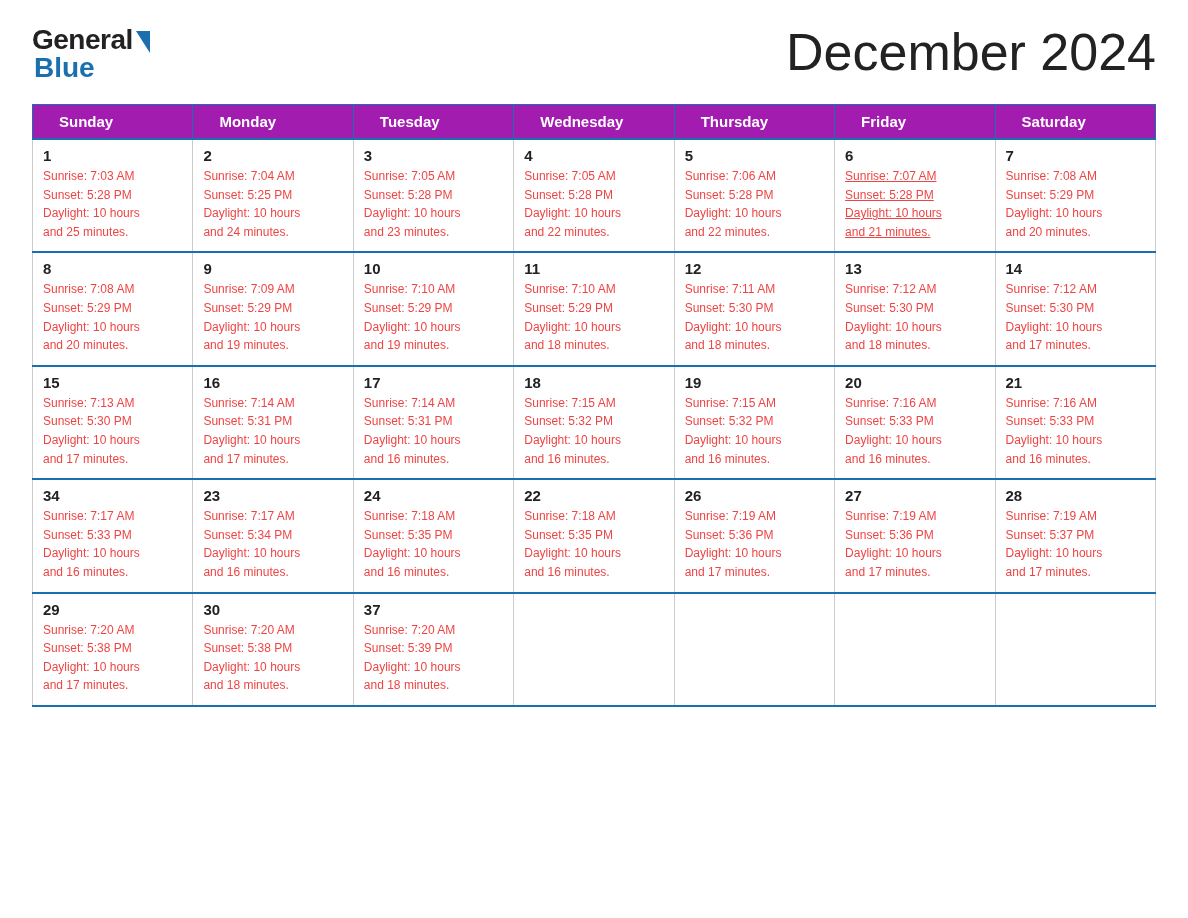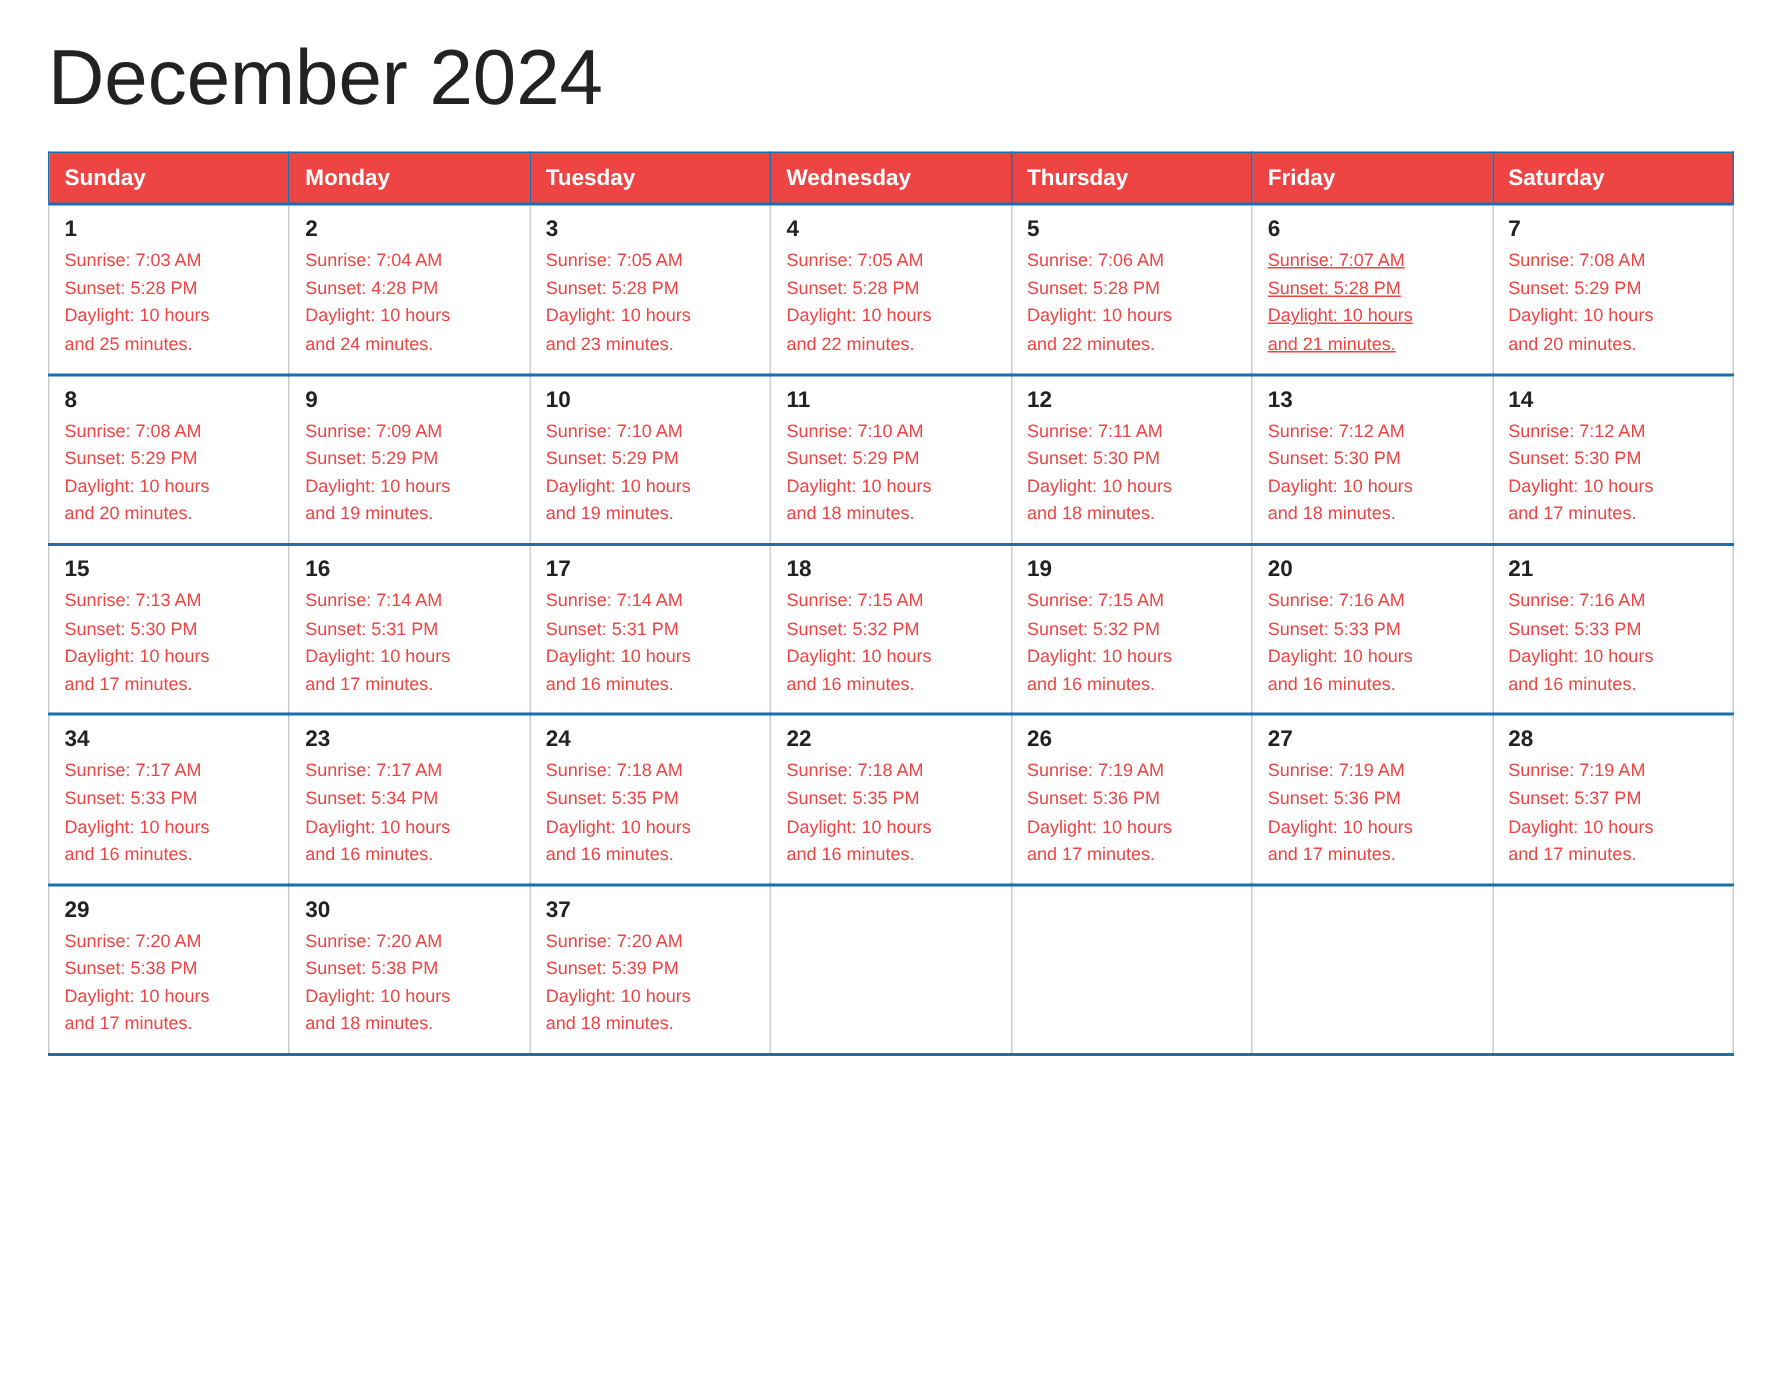--- a/index.html
+++ b/index.html
@@ -60,25 +60,25 @@
       font-size: 20px;
       color: #444;
       margin-top: 4px;
     }
     .calendar {
       width: 100%;
       border-collapse: collapse;
       border: 1.5px solid #888;
     }
     .calendar th {
-      background: #ef4444;
+      background: #a21caf;
       color: #fff;
       font-size: 15px;
       font-weight: bold;
-      padding: 8px 10px;
+      padding: 8px 26px;
       text-align: left;
       border: 1px solid #1a6faf;
     }
     .calendar td {
       vertical-align: top;
       padding: 7px 10px 10px 10px;
       font-size: 12.5px;
       color: #222;
       border: 1px solid #ccc;
       width: calc(100% / 7);
@@ -100,20 +100,27 @@
       border: 1px solid #ccc;
     }
     tr {
       border-bottom: 2px solid #1a6faf;
     }
   </style>
 </head>
 <body>
 
 <div class="header">
+  <div class="logo">
+    <div class="logo-top">
+      <span class="logo-general">General</span>
+      <div class="logo-arrow"></div>
+    </div>
+    <span class="logo-blue">Blue</span>
+  </div>
   <div class="title-block">
     <div class="month-title">December 2024</div>
   </div>
 </div>
 
 <table class="calendar">
   <thead>
     <tr>
     <th>Sunday</th>
         <th>Monday</th>
@@ -129,21 +136,21 @@
         <td>
           <span class="day-number">1</span>
           <div class="day-info" style="white-space: pre-line;">Sunrise: 7:03 AM
 Sunset: 5:28 PM
 Daylight: 10 hours
 and 25 minutes.</div>
         </td>
         <td>
           <span class="day-number">2</span>
           <div class="day-info" style="white-space: pre-line;">Sunrise: 7:04 AM
-Sunset: 4:28 PM
+Sunset: 5:25 PM
 Daylight: 10 hours
 and 24 minutes.</div>
         </td>
         <td>
           <span class="day-number">3</span>
           <div class="day-info" style="white-space: pre-line;">Sunrise: 7:05 AM
 Sunset: 5:28 PM
 Daylight: 10 hours
 and 23 minutes.</div>
         </td>

